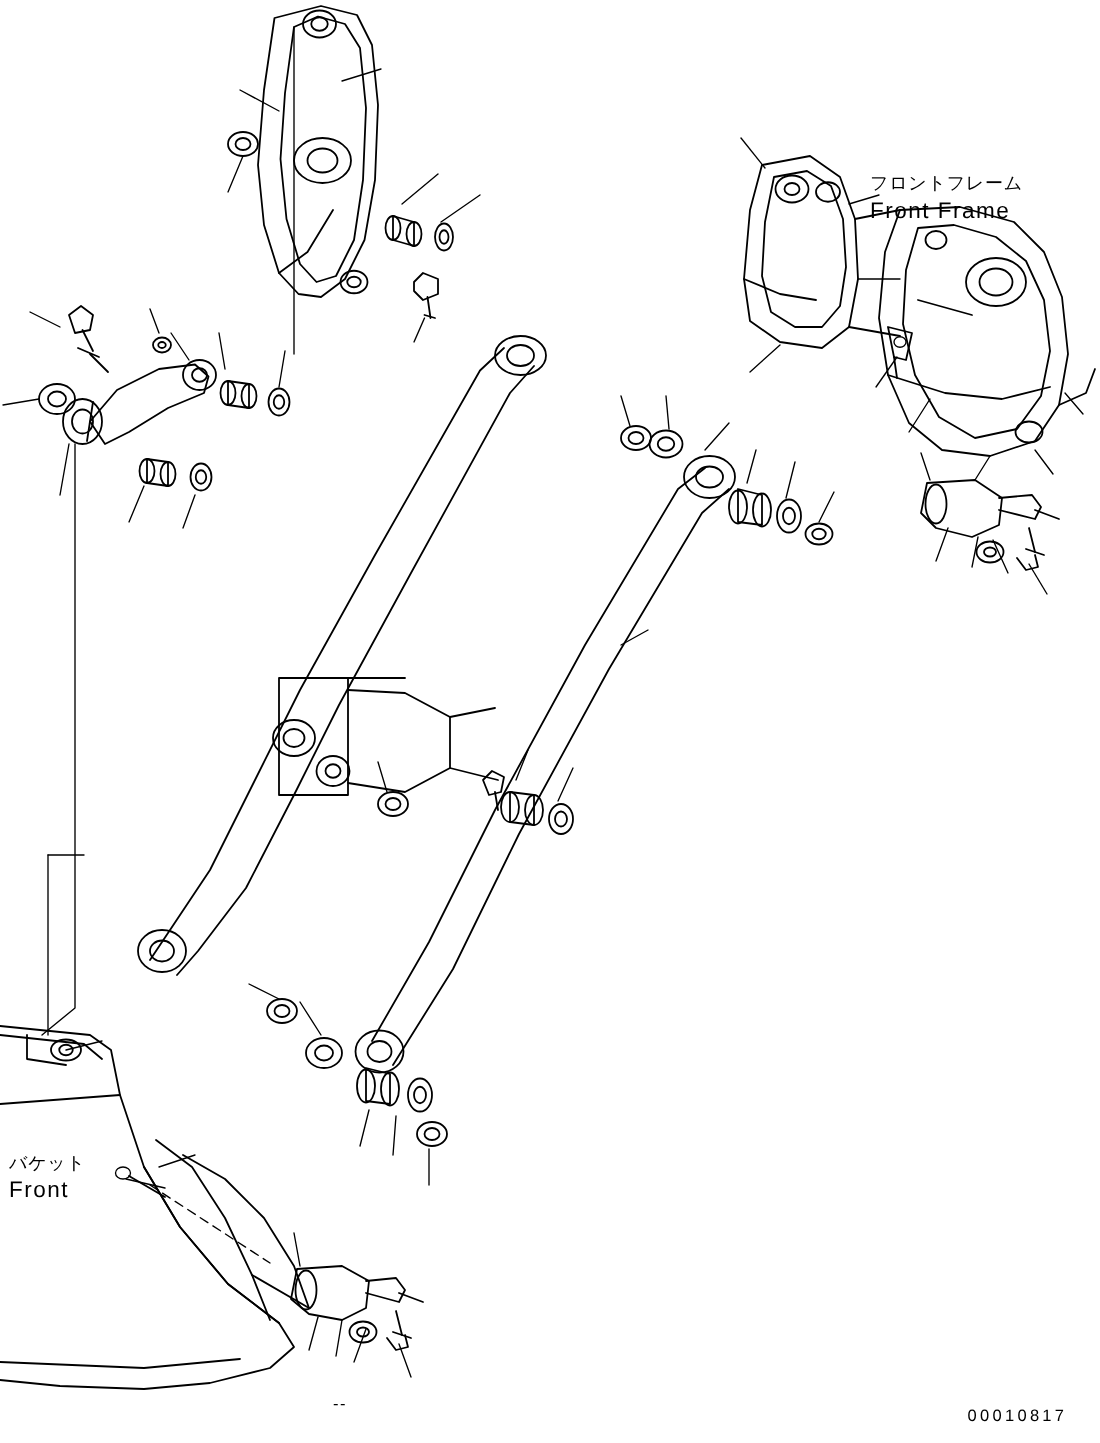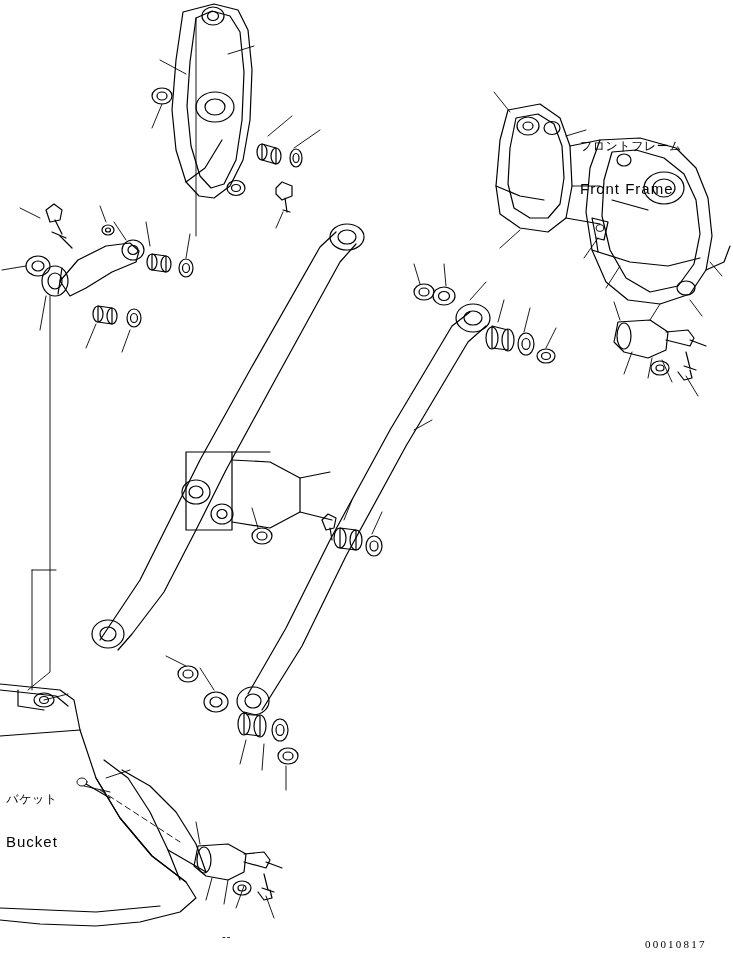--- a/index.html
+++ b/index.html
@@ -21,21 +21,20 @@
     top: 0;
     width: 733px;
     height: 962px;
   }
   .label {
     position: absolute;
     font-family: "Liberation Sans", sans-serif;
     color: #000000;
     white-space: pre;
     line-height: 1.15;
-    margin-top: 24px;
   }
   .label-jp {
     font-size: 12px;
     letter-spacing: 0.5px;
   }
   .label-en {
     font-size: 15px;
     letter-spacing: 1px;
   }
   .part-number {
@@ -47,21 +46,20 @@
   }
   .callout-frame {
     position: absolute;
     left: 580px;
     top: 116px;
   }
   .callout-bucket {
     position: absolute;
     left: 6px;
     top: 769px;
-    text-align: center;
   }
 </style>
 </head>
 <body>
 
 <div id="page">
 
   <svg id="diagram-svg" viewBox="0 0 733 962" xmlns="http://www.w3.org/2000/svg">
     <g fill="none" stroke="#000000" stroke-width="1.2" stroke-linejoin="round" stroke-linecap="round">
 
@@ -347,20 +345,20 @@
     </g>
   </svg>
 
   <div class="callout-frame">
     <div class="label label-jp" style="position:relative;left:0;top:0;">フロントフレーム</div>
     <div class="label label-en" style="position:relative;left:0;top:2px;">Front Frame</div>
   </div>
 
   <div class="callout-bucket">
     <div class="label label-jp" style="position:relative;left:0;top:0;">バケット</div>
-    <div class="label label-en" style="position:relative;left:0;top:2px;">Bucket</div>
+    <div class="label label-en" style="position:relative;left:0;top:2px;">Front</div>
   </div>
 
   <div class="part-number" style="left:222px; top:930px; letter-spacing:1px;">--</div>
 
-  <div class="part-number" style="left:645px; top:938px;font-family:Liberation Serif, serif;">00010817</div>
+  <div class="part-number" style="left:645px; top:938px;">00010817</div>
 
 </div>
 
 </body></html>

